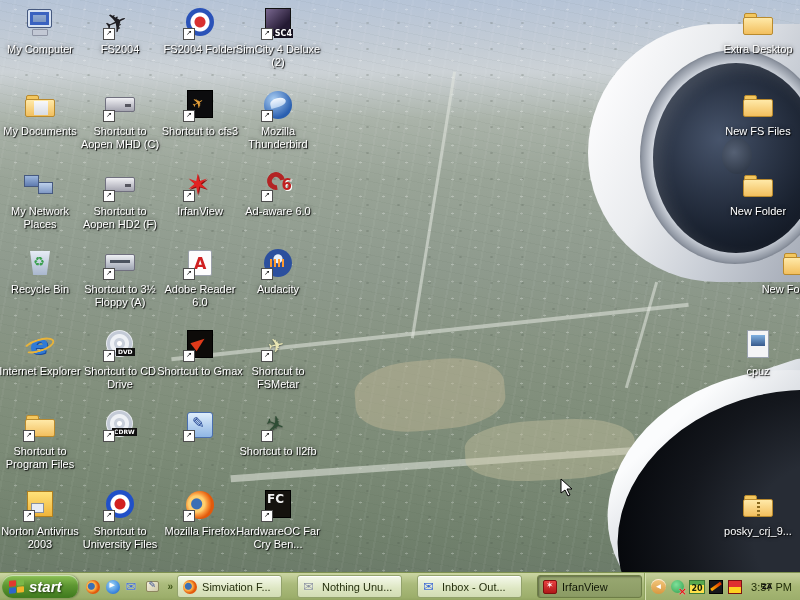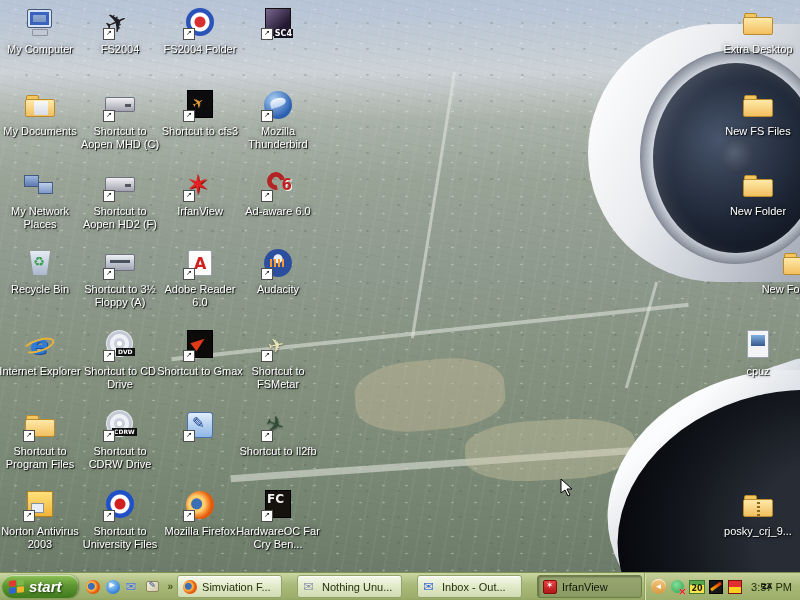--- a/index.html
+++ b/index.html
@@ -251,20 +251,21 @@
       <div class="desk-icon" style="left: 157px; top: 6px;">
         <div class="glyph g-fs-roundel">
           <span class="sc-badge">↗</span>
         </div>
         <div class="icon-label">FS2004 Folder</div>
       </div>
       <div class="desk-icon" style="left: 235px; top: 6px;">
         <div class="glyph g-simcity4">
           <span class="sc-badge">↗</span>
         </div>
+        <div class="icon-label">SimCity 4 Deluxe (2)</div>
       </div>
       <div class="desk-icon" style="left: -3px; top: 88px;">
         <div class="glyph g-my-documents"></div>
         <div class="icon-label">My Documents</div>
       </div>
       <div class="desk-icon" style="left: 77px; top: 88px;">
         <div class="glyph g-hard-drive">
           <span class="sc-badge">↗</span>
         </div>
         <div class="icon-label">Shortcut to Aopen MHD (C)</div>
@@ -350,21 +351,20 @@
       <div class="desk-icon" style="left: -3px; top: 408px;">
         <div class="glyph g-folder">
           <span class="sc-badge">↗</span>
         </div>
         <div class="icon-label">Shortcut to Program Files</div>
       </div>
       <div class="desk-icon" style="left: 77px; top: 408px;">
         <div class="glyph g-disc-cdrw">
           <span class="sc-badge">↗</span>
         </div>
-        <div class="icon-label">Shortcut to CDRW Drive</div>
       </div>
       <div class="desk-icon" style="left: 157px; top: 408px;">
         <div class="glyph g-control-panel">
           <span class="sc-badge">↗</span>
         </div>
       </div>
       <div class="desk-icon" style="left: 235px; top: 408px;">
         <div class="glyph g-plane-green">
           <span class="sc-badge">↗</span>
         </div>

